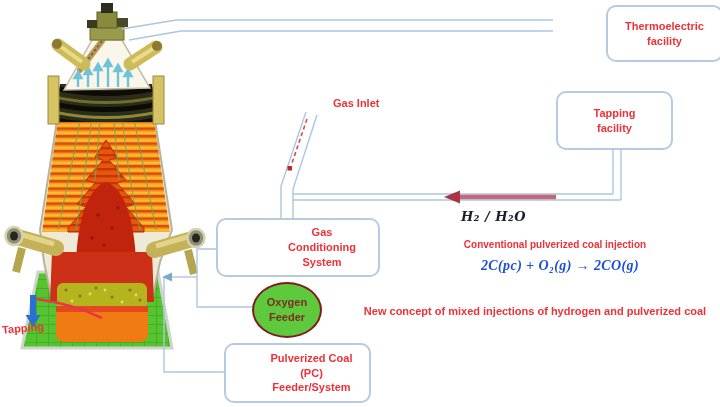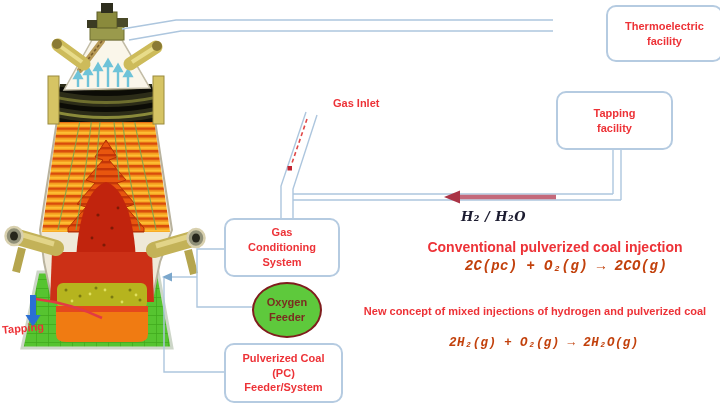--- a/index.html
+++ b/index.html
@@ -6,22 +6,22 @@
   .canvas{position:relative;width:720px;height:407px;background:#ffffff;overflow:hidden;
           font-family:"Liberation Sans",sans-serif;}
   svg{position:absolute;left:0;top:0;}
   #furnace-art{z-index:1;}
   #pipes{z-index:2;}
   .node{position:absolute;z-index:3;border:2px solid #b5cbe1;border-radius:10px;background:#fff;
         display:flex;align-items:center;justify-content:center;text-align:center;
         color:#ed3237;font-weight:bold;font-size:11px;line-height:1.35;white-space:pre-line;}
   .circle-node{border-radius:50%;background:#5ec93c;border:2px solid #7f1d1d;color:#7a2d20;}
   .red-label{position:absolute;z-index:4;color:#ed3237;font-weight:bold;font-size:11px;white-space:nowrap;}
-  .eq{position:absolute;z-index:4;font-family:Liberation Mono, monospace;font-style:italic;font-weight:600;
-      color:#c2410c;font-size:12.5px;white-space:nowrap;letter-spacing:.4px;margin-left:6px;}
+  .eq{position:absolute;z-index:4;font-family:Liberation Serif, serif;font-style:italic;font-weight:600;
+      color:#1d4ed8;font-size:12.5px;white-space:nowrap;letter-spacing:.4px;}
   .serif-label{position:absolute;z-index:4;font-family:"DejaVu Serif",serif;font-style:italic;font-weight:bold;
       color:#1c1c30;font-size:13px;white-space:nowrap;letter-spacing:.5px;}
   .ctr{text-align:center;}
 </style>
 </head>
 <body>
 
 <div class="canvas">
 
   <svg id="furnace-art" width="230" height="407" viewBox="0 0 230 407">
@@ -201,45 +201,44 @@
   <div class="node" style="left:575px;top:5px;width:113px;height:53px;margin-left:31px;">
     <span>Thermoelectric
 facility</span>
   </div>
 
   <div class="node" style="left:556px;top:91px;width:113px;height:55px;">
     <span>Tapping
 facility</span>
   </div>
 
-  <div class="node" style="left:224px;top:218px;width:112px;height:55px;">
+  <div class="node" style="left:216px;top:218px;width:112px;height:55px;padding-left:48px;">
     <span>Gas
 Conditioning
 System</span>
   </div>
 
   <div class="node circle-node" style="left:252px;top:282px;width:66px;height:52px;">
     <span>Oxygen
 Feeder</span>
   </div>
 
-  <div class="node" style="left:224px;top:343px;width:115px;height:56px;">
+  <div class="node" style="left:224px;top:343px;width:115px;height:56px;padding-left:28px;">
     <span>Pulverized Coal
 (PC)
 Feeder/System</span>
   </div>
 
   <div class="red-label" style="left:287px;top:97px;margin-left:46px;">Gas Inlet</div>
 
   <div class="serif-label" style="left:461px;top:165px;margin-top:44px;">H₂ / H₂O</div>
 
   <div class="red-label" style="left:2px;top:322px;transform:rotate(-5deg);">Tapping</div>
 
-  <div class="red-label ctr" style="left:405px;top:239px;width:300px;font-size:14px;">Conventional pulverized coal injection</div>
+  <div class="red-label ctr" style="left:405px;top:239px;width:300px;font-size:10px;">Conventional pulverized coal injection</div>
 
   <div class="eq ctr" style="left:430px;top:258px;width:260px;font-size:14px;">2C(pc) + O₂(g) → 2CO(g)</div>
 
   <div class="red-label ctr" style="left:335px;top:305px;width:400px;font-size:11px;">New concept of mixed injections of hydrogen and pulverized coal</div>
 
-  <div class="eq" style="left:443px;top:336px;">2H₂(g) + O₂(g) → 2H₂O(g)</div>
 
 
 </div>
 
 </body></html>

